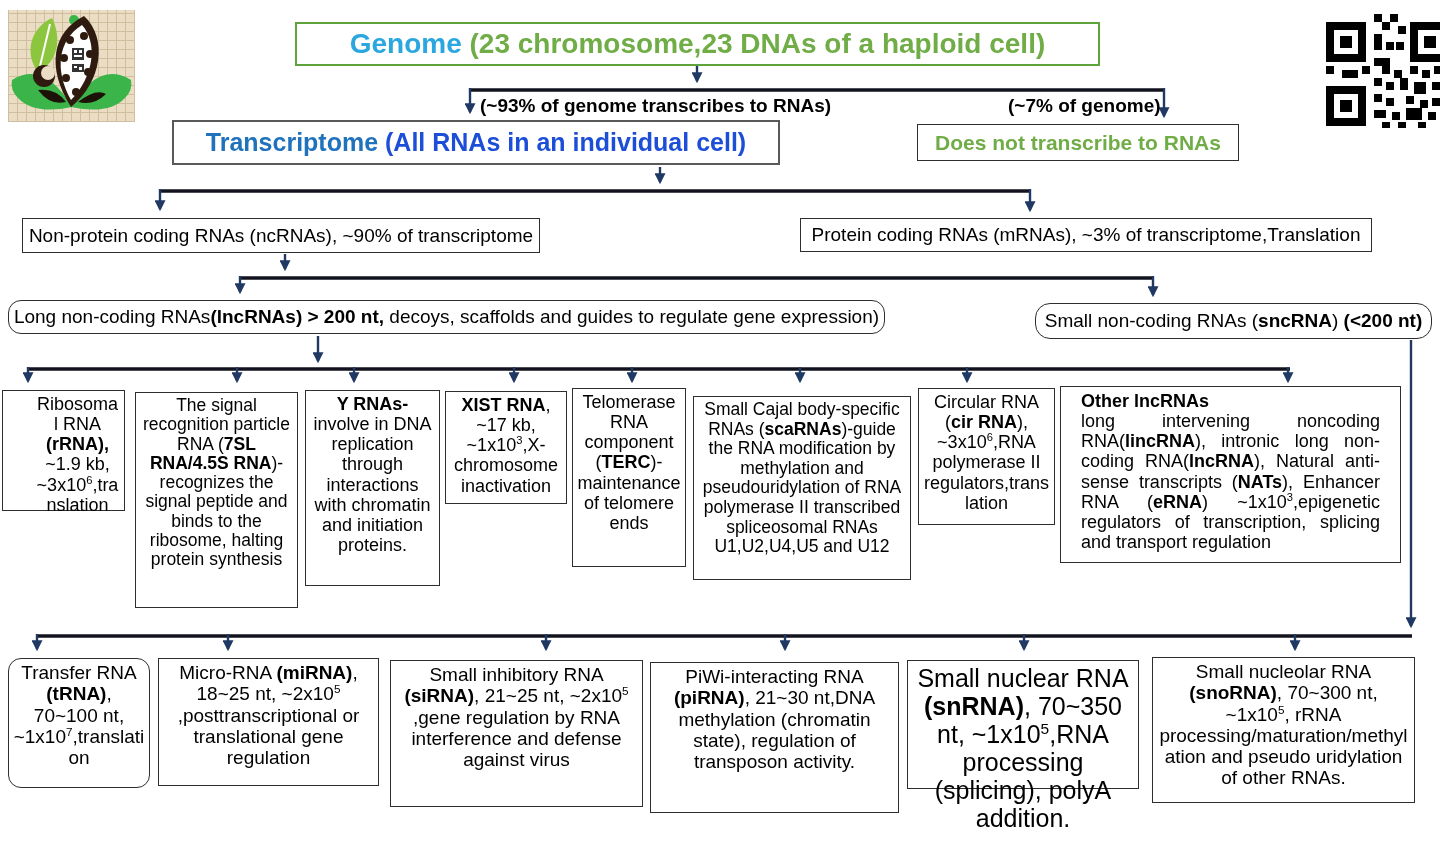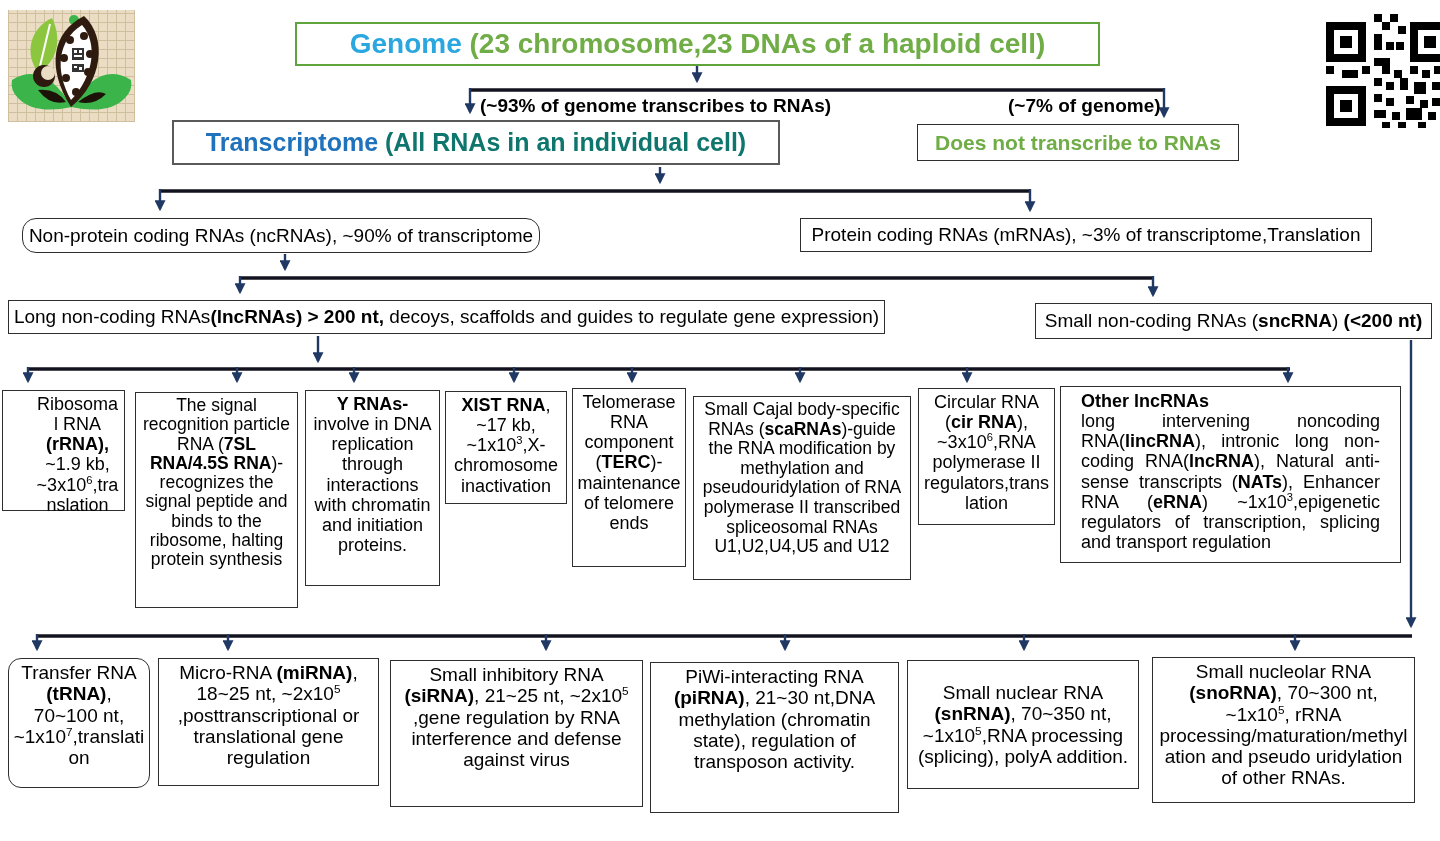--- a/index.html
+++ b/index.html
@@ -158,38 +158,38 @@
   </svg>
 
   <div class="bar" style="left:295px;top:22px;width:805px;height:44px;border:2.5px solid #5EA33C;font-size:28px;">
       <span><span class="b" style="color: rgb(43, 167, 224);">Genome </span><span class="b" style="color: rgb(112, 173, 71);">(23 chromosome,23 DNAs of a haploid cell)</span></span>
     </div>
 
   <div class="lbl" style="left:480px;top:95px;">(~93% of genome transcribes to RNAs)</div>
   <div class="lbl" style="left:1008px;top:95px;">(~7% of genome)</div>
 
   <div class="bar" style="left:172px;top:120px;width:608px;height:45px;border:2.5px solid #595959;font-size:25px;">
-      <span><span class="b" style="color: rgb(31, 114, 188);">Transcriptome </span><span class="b" style="color: #0f766e;">(All RNAs in an individual cell)</span></span>
+      <span><span class="b" style="color: rgb(31, 114, 188);">Transcriptome </span><span class="b" style="color: #1d4ed8;">(All RNAs in an individual cell)</span></span>
     </div>
 
   <div class="bar" style="left:917px;top:124px;width:322px;height:37px;font-size:21px;">
       <span><span class="b" style="color: rgb(112, 173, 71);">Does not transcribe to RNAs</span></span>
     </div>
 
-  <div class="bar" style="left:22px;top:218px;width:518px;height:35px;border-radius:14px;">
+  <div class="bar" style="left:22px;top:218px;width:518px;height:35px;">
       <span>Non-protein coding RNAs (ncRNAs), ~90% of transcriptome</span>
     </div>
   <div class="bar" style="left:800px;top:218px;width:572px;height:34px;">
       <span>Protein coding RNAs (mRNAs), ~3% of transcriptome,Translation</span>
     </div>
 
-  <div class="bar" style="left:8px;top:300px;width:877px;height:34px;">
+  <div class="bar" style="left:8px;top:300px;width:877px;height:34px;border-radius:13px;">
       <span><span>Long non-coding RNAs</span><span class="b">(lncRNAs) &gt; 200 nt,</span><span> decoys, scaffolds and guides to regulate gene expression)</span></span>
     </div>
-  <div class="bar" style="left:1035px;top:303px;width:397px;height:36px;">
+  <div class="bar" style="left:1035px;top:303px;width:397px;height:36px;border-radius:15px;">
       <span><span>Small non-coding RNAs (</span><span class="b">sncRNA</span><span>) </span><span class="b">(&lt;200 nt)</span></span>
     </div>
 
   <div class="box" style="left:2px;top:390px;width:123px;height:121px;padding-left:32px;">
       <span><span>Ribosomal RNA </span><span class="b">(rRNA),</span><span> ~1.9 kb, ~3x10</span><sup>6</sup><span>,translation</span></span>
     </div>
   <div class="box" style="left:135px;top:392px;width:163px;height:216px;font-size:17.5px;line-height:1.1;">
       <span><span>The signal recognition particle RNA (</span><span class="b">7SL RNA/4.5S RNA</span><span>)- recognizes the signal peptide and binds to the ribosome, halting protein synthesis</span></span>
     </div>
   <div class="box" style="left:305px;top:390px;width:135px;height:196px;">
@@ -216,20 +216,20 @@
     </div>
   <div class="box" style="left:158px;top:658px;width:221px;height:128px;font-size:19px;">
       <span><span>Micro-RNA </span><span class="b">(miRNA)</span><span>, 18~25 nt, ~2x10</span><sup>5</sup><span> ,posttranscriptional or translational gene regulation</span></span>
     </div>
   <div class="box" style="left:390px;top:660px;width:253px;height:147px;font-size:19px;">
       <span><span>Small inhibitory RNA </span><span class="b">(siRNA)</span><span>, 21~25 nt, ~2x10</span><sup>5</sup><span> ,gene regulation by  RNA interference and defense against virus</span></span>
     </div>
   <div class="box" style="left:650px;top:662px;width:249px;height:151px;font-size:19px;">
       <span><span>PiWi-interacting RNA </span><span class="b">(piRNA)</span><span>, 21~30 nt,DNA methylation (chromatin state), regulation of transposon activity.</span></span>
     </div>
-  <div class="box" style="left:907px;top:660px;width:232px;height:129px;font-size:19px;align-items:center;">
+  <div class="box" style="left:907px;top:660px;width:232px;height:129px;font-size:25px;">
       <span><span>Small nuclear RNA </span><span class="b">(snRNA)</span><span>, 70~350 nt, ~1x10</span><sup>5</sup><span>,RNA processing (splicing), polyA addition.</span></span>
     </div>
   <div class="box" style="left:1152px;top:657px;width:263px;height:146px;font-size:19px;">
       <span><span>Small nucleolar RNA </span><span class="b">(snoRNA)</span><span>, 70~300 nt, ~1x10</span><sup>5</sup><span>, rRNA processing/maturation/methylation and pseudo uridylation of other RNAs.</span></span>
     </div>
 
 </div>
 
 </body></html>

